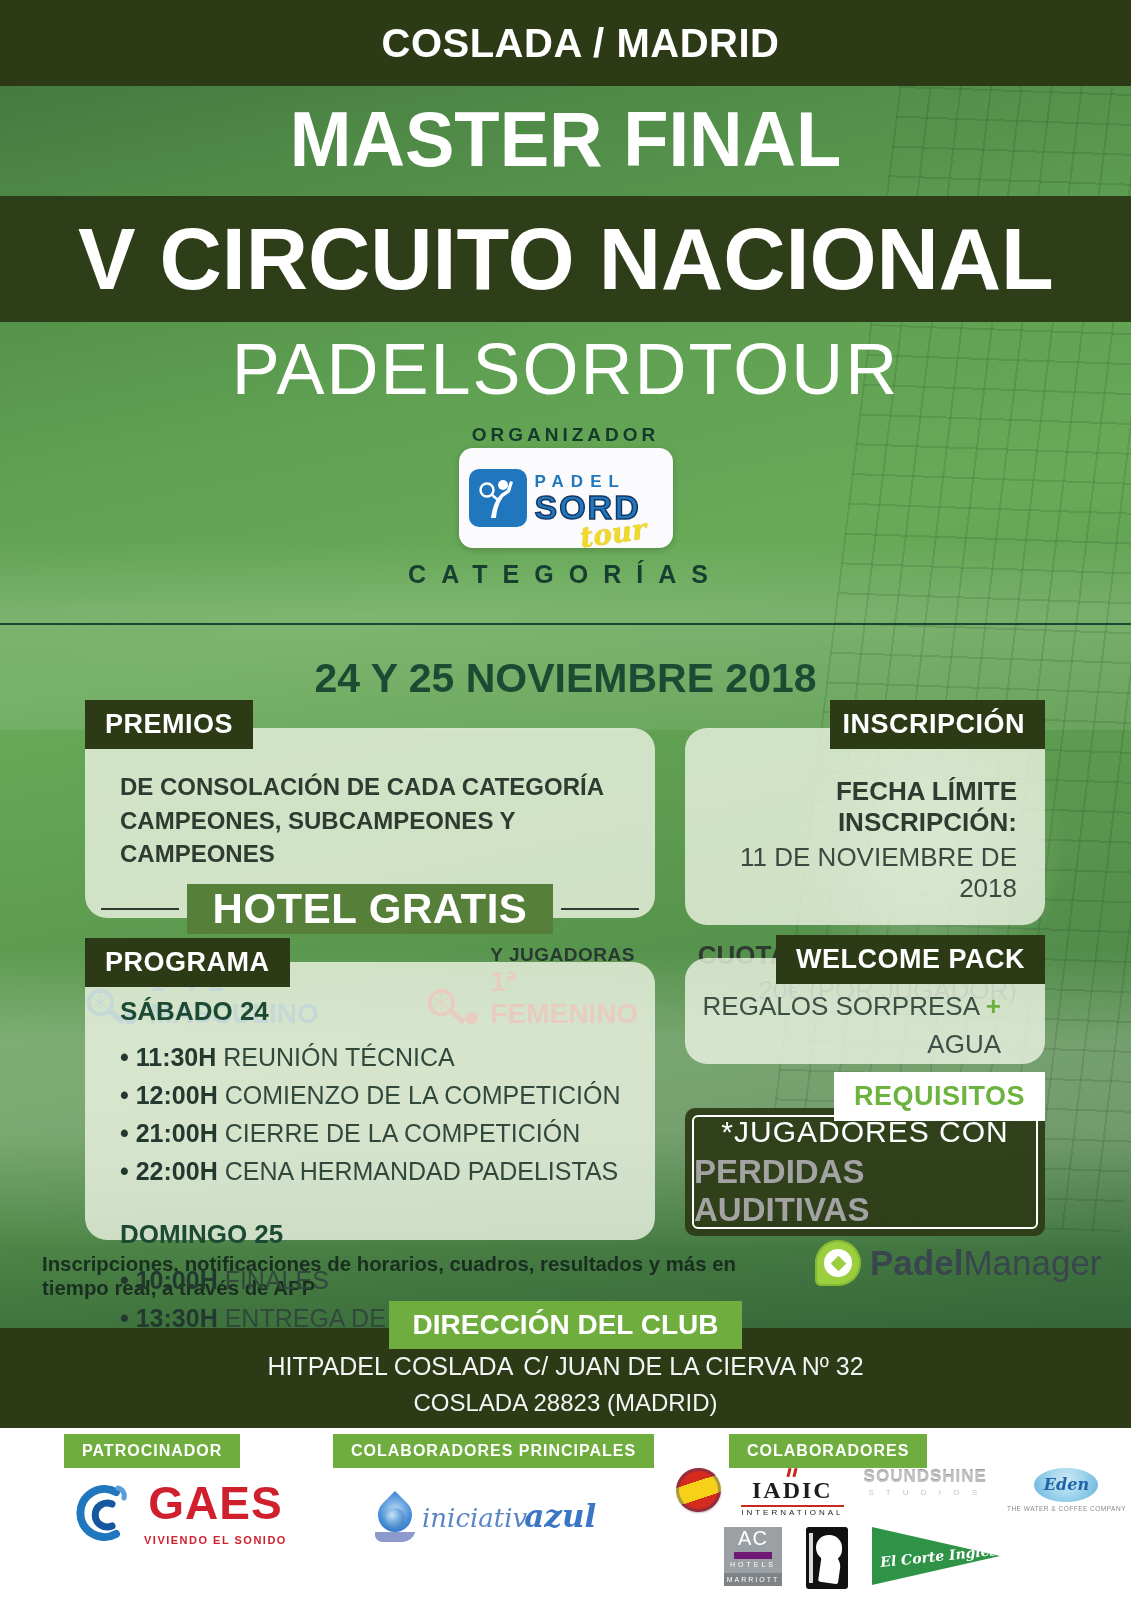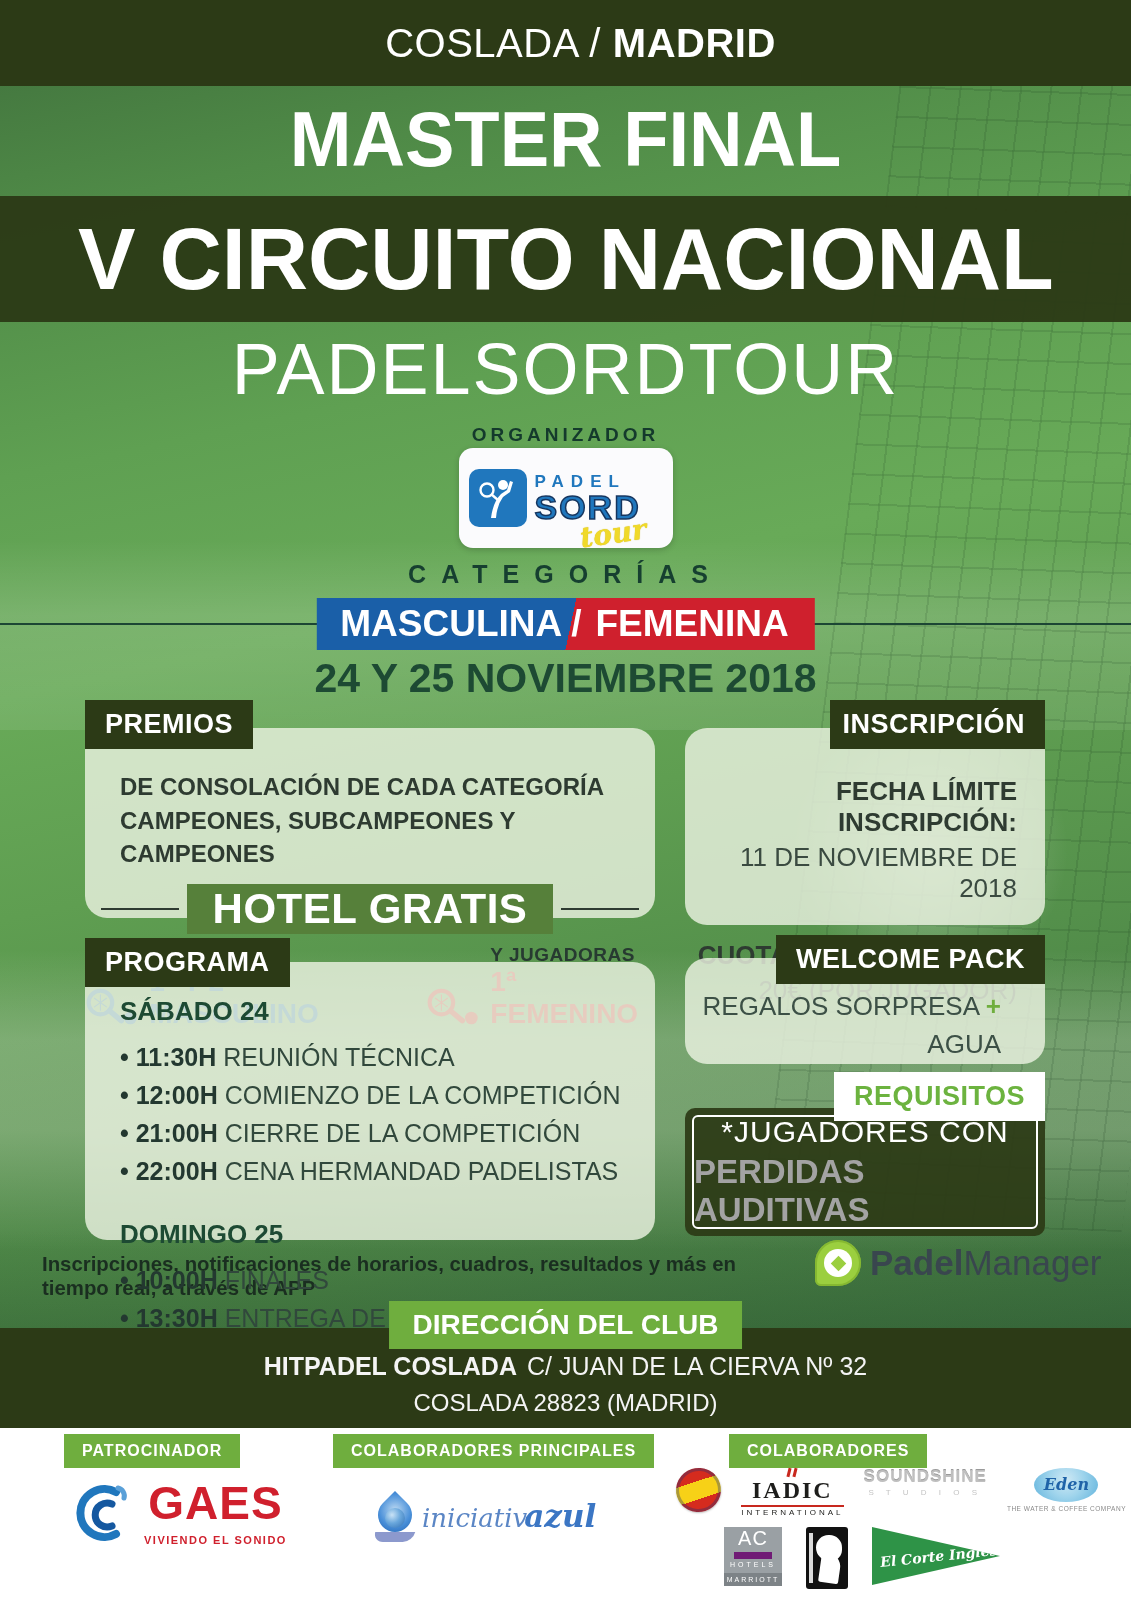--- a/index.html
+++ b/index.html
@@ -15,21 +15,21 @@
   .net-grid { position:absolute; right:-60px; top:80px; width:360px; height:1150px; opacity:.35;
     background: repeating-linear-gradient(90deg, rgba(15,45,22,0.35) 0 2px, transparent 2px 30px),
                 repeating-linear-gradient(0deg, rgba(15,45,22,0.35) 0 2px, transparent 2px 30px);
     transform: rotate(7deg) skewY(-5deg); }
   .ball-glow { position:absolute; left:780px; top:700px; width:300px; height:300px; border-radius:50%;
     background: radial-gradient(circle, rgba(255,255,255,0.35) 0%, rgba(255,255,255,0) 65%); }
 
   
   .topbar { position:absolute; top:0; left:0; width:100%; height:86px; background:#2c3a16;
     display:flex; align-items:center; justify-content:center; color:#fff; font-size:40px; letter-spacing:.5px; }
-  .topbar .light { font-weight:400;margin-left:30px; }
+  .topbar .light { font-weight:700;margin-left:30px; }
   .topbar .heavy { font-weight:800; margin-left:12px; }
   .master { position:absolute; top:94px; left:0; width:100%; text-align:center; color:#fff;
     font-size:78px; font-weight:800; letter-spacing:0; transform:scaleX(.95); }
   .banner { position:absolute; top:196px; left:0; width:100%; height:126px; background:rgba(44,58,22,0.96);
     display:flex; align-items:center; justify-content:center; }
   .banner span { color:#fff; font-size:88px; font-weight:800; transform:scaleX(.98); white-space:nowrap; }
   .brandline { position:absolute; top:328px; left:0; width:100%; text-align:center; color:#fff;
     font-size:72px; font-weight:300; letter-spacing:2px; }
 
   .organizador { position:absolute; top:424px; left:0; width:100%; text-align:center;
@@ -115,21 +115,21 @@
   .pm-diamond { width:11px; height:11px; background:#9bcf3f; transform:rotate(45deg); }
   .pm-text { font-size:35px; color:#39464e; }
   .pm-text b { font-weight:800; }
 
   .direccion-tag { position:absolute; top:1301px; left:50%; transform:translateX(-50%);
     background:#6fae3e; color:#fff; font-size:28px; font-weight:800; padding:8px 24px; z-index:4; white-space:nowrap; }
 
   .footer-dark { position:absolute; top:1328px; left:0; width:100%; height:100px; background:#2c3a16;
     color:#f4f4f4; text-align:center; padding-top:24px; }
   .addr1 { font-size:25px; }
-  .addr1 b { font-weight:700; margin-right:10px;text-align:right; }
+  .addr1 b { font-weight:400; margin-right:10px;text-align:right; }
   .addr2 { font-size:24px; margin-top:8px; }
 
   
   .sponsors { position:absolute; top:1428px; left:0; width:100%; height:172px; background:#fff; }
   .sp-tag { position:absolute; top:6px; background:#6fae3e; color:#fff; font-size:16px; font-weight:800;
     letter-spacing:1px; padding:8px 18px; white-space:nowrap; }
   .sp-tag.patro { left:64px; }
   .sp-tag.colabp { left:333px; }
   .sp-tag.colab { left:729px; }
 
@@ -231,24 +231,20 @@
       <div class="logo-padel">PADEL</div>
       <div class="logo-sord">SORD</div>
       <div class="logo-tour">tour</div>
     </div>
   </div>
 
   <div class="categorias">CATEGORÍAS</div>
 
   <div class="badge-row">
     <div class="badge-line"></div>
-    <div class="cat-badge">
-      <span class="masc">MASCULINA /</span>
-      <span class="fem">FEMENINA</span>
-    </div>
   </div>
 
   <div class="fecha">24 Y 25 NOVIEMBRE 2018</div>
 
   <div class="content">
 
     <div class="col-left">
       <div class="tag tag-premios">PREMIOS</div>
       <div class="panel panel-premios">
         <div class="premios-intro">DE CONSOLACIÓN DE CADA CATEGORÍA</div>

